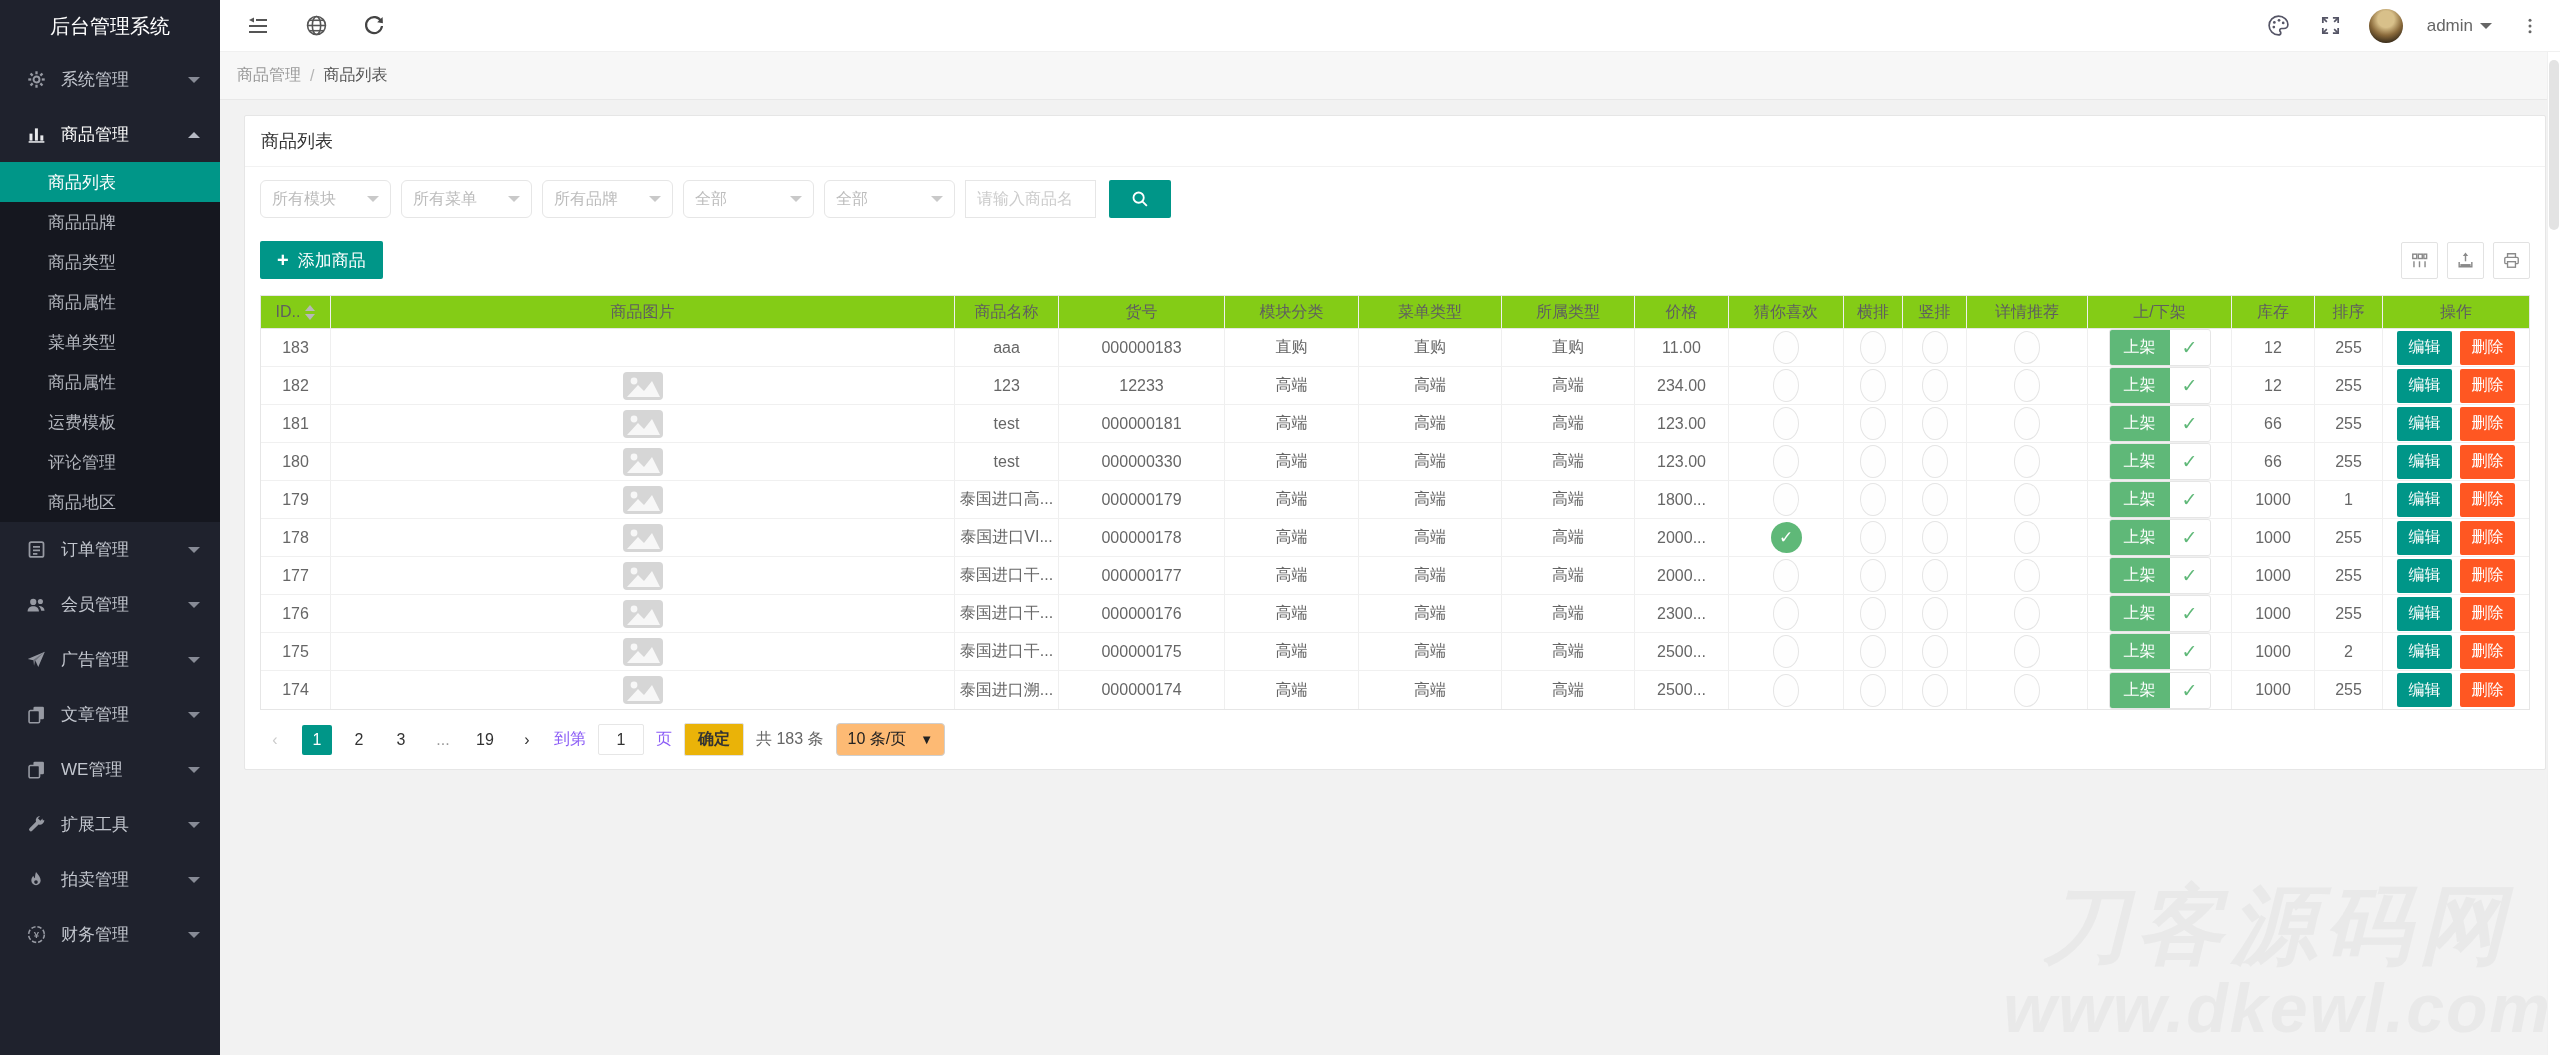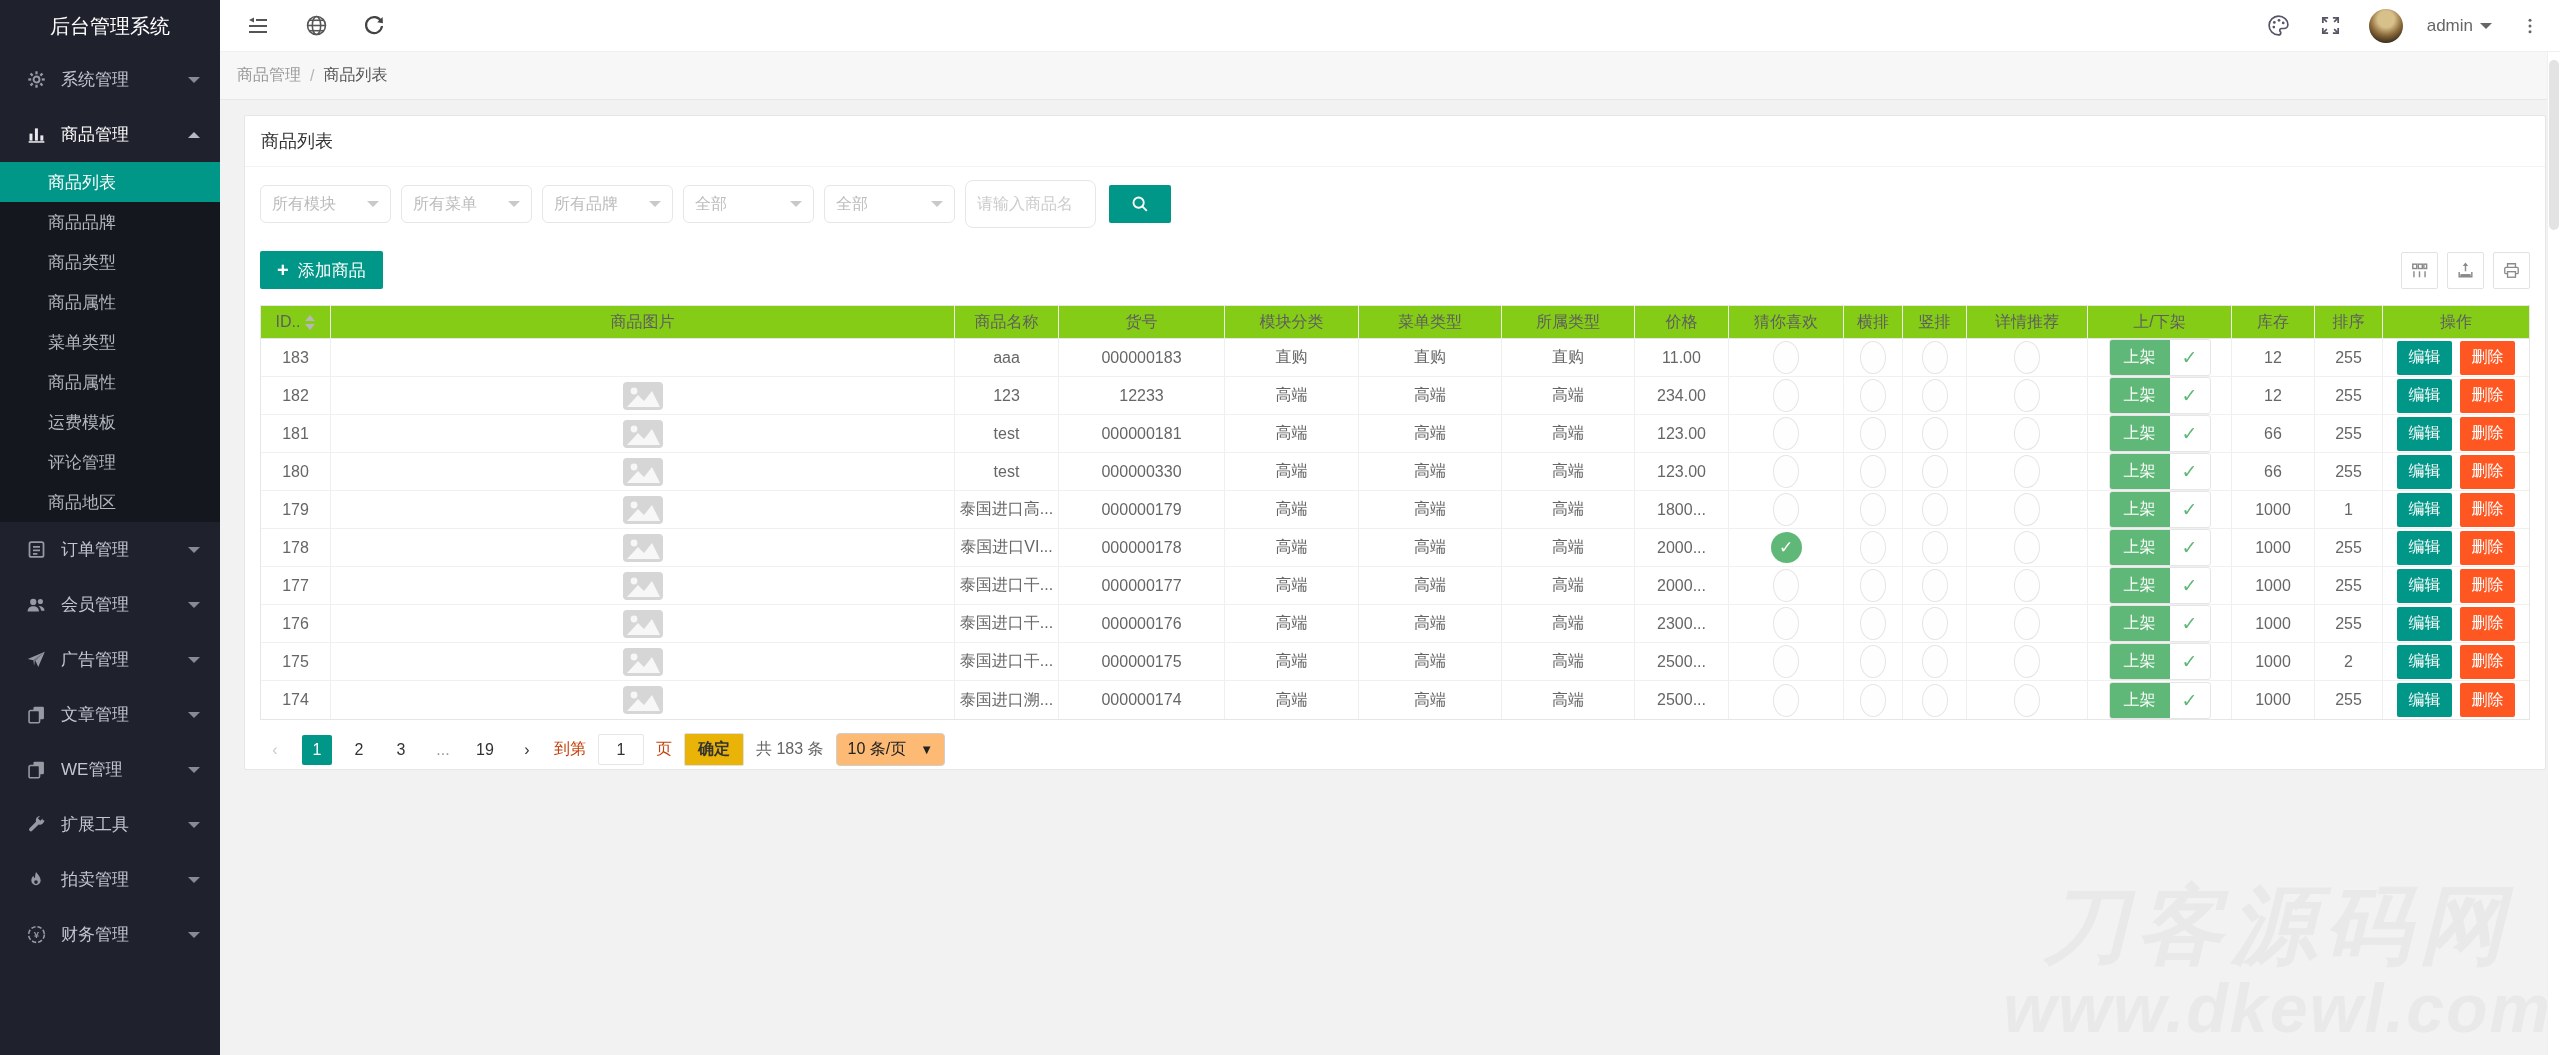--- a/index.html
+++ b/index.html
@@ -35,21 +35,21 @@
   .bc-sep{color:#b5b5b5;}
   .bc-current{color:#555;}
 
   .content{position:absolute;top:100px;left:0;right:0;bottom:0;background:#f2f2f2;padding:15px 14px 0 24px;}
   .card{background:#fff;border:1px solid #e6e6e6;border-radius:2px;height:655px;position:relative;z-index:2;}
   .card-header{height:51px;line-height:50px;padding:0 16px;font-size:18px;color:#333;border-bottom:1px solid #f2f2f2;}
 
   .filter-row{display:flex;align-items:center;gap:10px;padding:13px 15px 0;}
   .select{width:131px;height:38px;border:1px solid #e6e6e6;border-radius:6px;background:#fff;display:flex;align-items:center;justify-content:space-between;padding:0 11px;color:#bcbcbc;font-size:16px;cursor:pointer;}
   .select .caret{border-top:6px solid #c9c9c9;}
-  .search-input{width:131px;height:48px;border:1px solid #e6e6e6;border-radius:8px;padding:0 11px;font-size:16px;color:#0369a1;outline:none;}
+  .search-input{width:131px;height:38px;border:1px solid #e6e6e6;border-radius:0;padding:0 11px;font-size:16px;color:#0369a1;outline:none;}
   .search-input::placeholder{color:#ccc;}
   .search-btn{width:62px;height:38px;background:#009688;border:none;border-radius:2px;display:flex;align-items:center;justify-content:center;cursor:pointer;margin-left:3px;}
 
   .toolbar{display:flex;align-items:center;justify-content:space-between;padding:23px 15px 16px;}
   .add-btn{height:38px;background:#009688;color:#fff;border:none;border-radius:2px;font-size:17px;padding:0 17px;display:flex;align-items:center;gap:9px;cursor:pointer;}
   .add-btn .plus{font-size:20px;font-weight:bold;line-height:1;}
   .tool-group{display:flex;gap:9px;}
   .tool-btn{width:37px;height:37px;background:#fff;border:1px solid #e2e2e2;border-radius:2px;display:flex;align-items:center;justify-content:center;cursor:pointer;}
 
   
@@ -81,21 +81,21 @@
   .op-btn{width:55px;height:34px;border:none;border-radius:2px;color:#fff;font-size:16px;cursor:pointer;}
   .op-edit{background:#009688;margin-right:8px;}
   .op-del{background:#FF5722;}
 
   
   .pagination{display:flex;align-items:center;gap:12px;padding:13px 15px;font-size:16px;color:#666;}
   .page-btn{min-width:30px;height:30px;display:flex;align-items:center;justify-content:center;color:#333;cursor:pointer;padding:0 4px;border-radius:2px;}
   .page-btn.active{background:#009688;color:#fff;}
   .page-prev{color:#ccc;}
   .page-dots{color:#999;cursor:default;}
-  .goto-label,.page-unit{color:#c2410c;}
+  .goto-label,.page-unit{color:#8b5cf6;}
   .goto-input{width:46px;height:31px;border:1px solid #e6e6e6;border-radius:2px;text-align:center;font-size:16px;color:#333;outline:none;}
   .confirm-btn{height:33px;padding:0 13px;background:#eab308;border:1px solid #e0e0e0;border-radius:2px;font-size:16px;color:#333;font-weight:bold;cursor:pointer;}
   .total{color:#666;}
   .per-page{height:33px;border:1px solid #cfcfcf;border-radius:4px;display:flex;align-items:center;gap:14px;padding:1px 11px;font-size:16px;color:#222;cursor:pointer;background:#fdba74;}
   .per-page .pp-caret{font-size:13px;color:#222;}
 
   
   .watermark{position:absolute;right:8px;bottom:10px;text-align:center;color:#e9e9e9;font-weight:bold;font-style:italic;line-height:1.08;z-index:1;pointer-events:none;}
   .wm1{font-size:86px;letter-spacing:8px;}
   .wm2{font-size:68px;letter-spacing:2px;}

